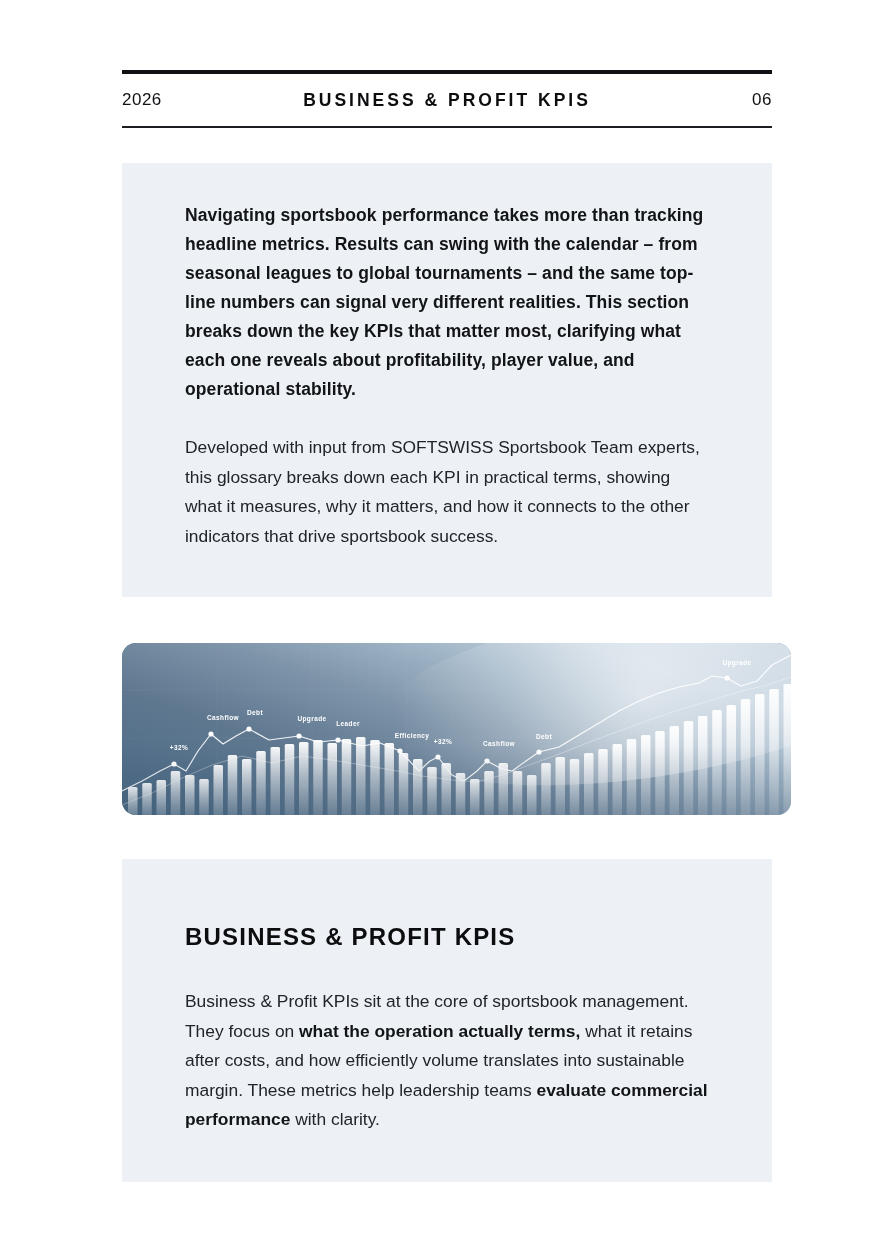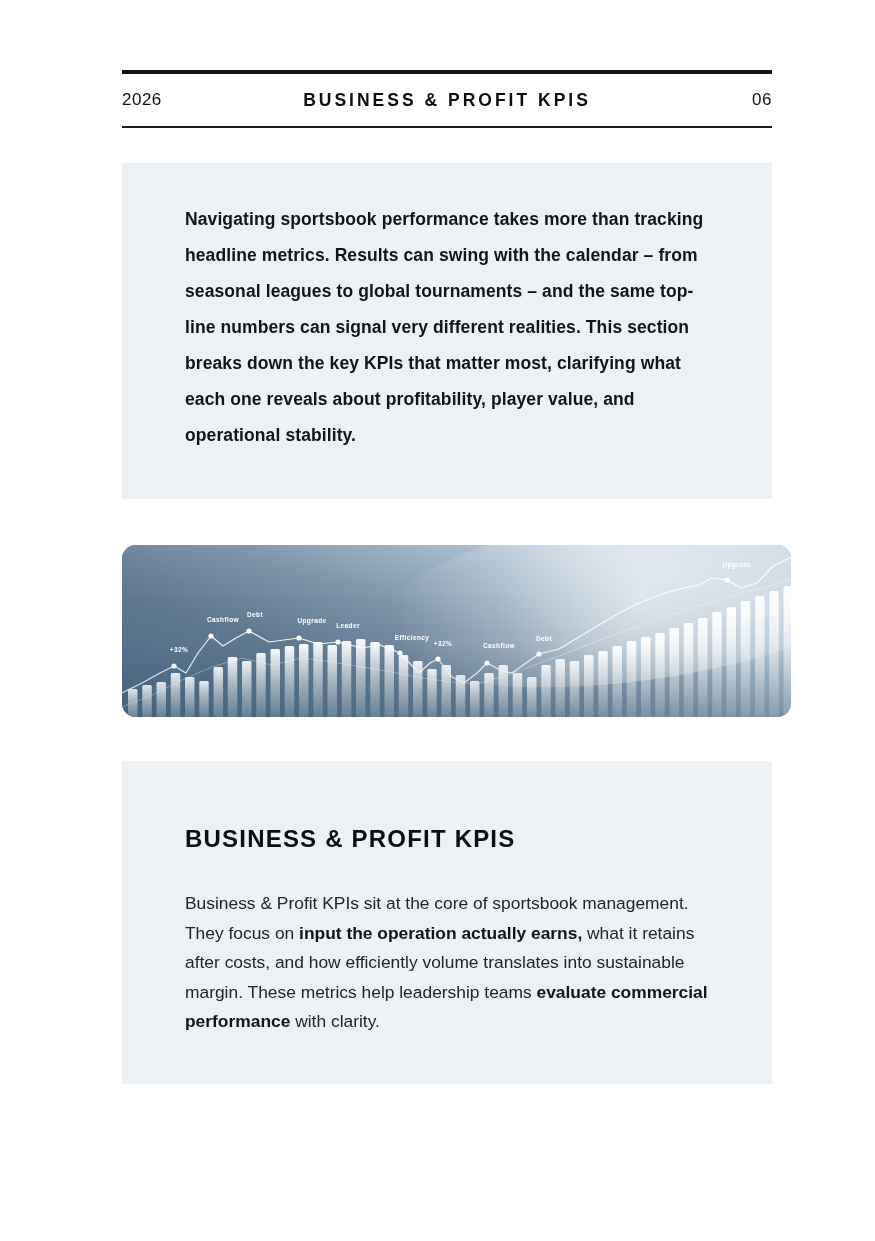--- a/index.html
+++ b/index.html
@@ -18,21 +18,21 @@
   .rule-thin{height:2px;background:#1c1d20;}
   .header-row{position:relative;height:52px;display:flex;align-items:center;}
   .header-year{font-size:17px;letter-spacing:0.5px;color:#101114;}
   .header-title{position:absolute;left:0;right:0;text-align:center;font-weight:bold;
     font-size:17.5px;letter-spacing:3px;color:#0c0d0f;}
   .header-page{margin-left:auto;font-size:17px;letter-spacing:0.5px;color:#101114;}
 
   
   .box{background:var(--c-box-bg);}
   .intro-box{margin-top:35px;padding:38px 62px 46px 63px;}
-  .intro-lead{font-weight:bold;font-size:17.5px;line-height:36px;color:#121417;letter-spacing:0.1px;}
+  .intro-lead{font-weight:bold;font-size:17.5px;line-height:29px;color:#121417;letter-spacing:0.1px;}
   .intro-secondary{margin-top:29px;font-size:17.4px;line-height:29.5px;color:#212429;}
 
   
   .hero-figure{margin-top:46px;width:669px;height:172px;border-radius:14px;overflow:hidden;
     position:relative;background:#7d93a8;}
   .hero-figure svg{display:block;width:669px;height:172px;}
   .hero-label{font-family:"Liberation Sans",sans-serif;font-size:6.5px;font-weight:bold;
     fill:#ffffff;letter-spacing:0.4px;}
 
   
@@ -52,20 +52,21 @@
       <div class="header-row">
         <span class="header-year">2026</span>
         <span class="header-title">BUSINESS &amp; PROFIT KPIS</span>
         <span class="header-page">06</span>
       </div>
       <div class="rule-thin"></div>
     </header>
 
     <section class="box intro-box">
       <p class="intro-lead">Navigating sportsbook performance takes more than tracking headline metrics. Results can swing with the calendar – from seasonal leagues to global tournaments – and the same top-line numbers can signal very different realities. This section breaks down the key KPIs that matter most, clarifying what each one reveals about profitability, player value, and operational stability.</p>
+      <p class="intro-secondary">Developed with input from SOFTSWISS Sportsbook Team experts, this glossary breaks down each KPI in practical terms, showing what it measures, why it matters, and how it connects to the other indicators that drive sportsbook success.</p>
     </section>
 
     <figure class="hero-figure">
       <svg id="hero-svg" viewBox="0 0 669 172" xmlns="http://www.w3.org/2000/svg">
         <defs>
           <linearGradient id="bgGrad" x1="0" y1="0.85" x2="1" y2="0.1">
             <stop offset="0" stop-color="#4d6a85"></stop>
             <stop offset="0.28" stop-color="#5f7890"></stop>
             <stop offset="0.5" stop-color="#7e94a9"></stop>
             <stop offset="0.7" stop-color="#a3b8c9"></stop>
@@ -175,17 +176,17 @@
             <text x="377" y="103" text-anchor="middle" class="hero-label">Cashflow</text>
             <text x="422" y="96" text-anchor="middle" class="hero-label">Debt</text>
             <text x="615" y="22" text-anchor="middle" class="hero-label">Upgrade</text>
           </g>
         <rect x="0" y="0" width="669" height="172" fill="url(#bottomShade)"></rect>
       </svg>
     </figure>
 
     <section class="box kpi-box">
       <h2 class="kpi-heading">BUSINESS &amp; PROFIT KPIS</h2>
-      <p class="kpi-paragraph">Business &amp; Profit KPIs sit at the core of sportsbook management. They focus on <b>input the operation actually earns,</b> what it retains after costs, and how efficiently volume translates into sustainable margin. These metrics help leadership teams <b>evaluate commercial performance</b> with clarity.</p>
+      <p class="kpi-paragraph">Business &amp; Profit KPIs sit at the core of sportsbook management. They focus on <b>what the operation actually terms,</b> what it retains after costs, and how efficiently volume translates into sustainable margin. These metrics help leadership teams <b>evaluate commercial performance</b> with clarity.</p>
     </section>
 
   </div>
 </div>
 
 </body></html>

